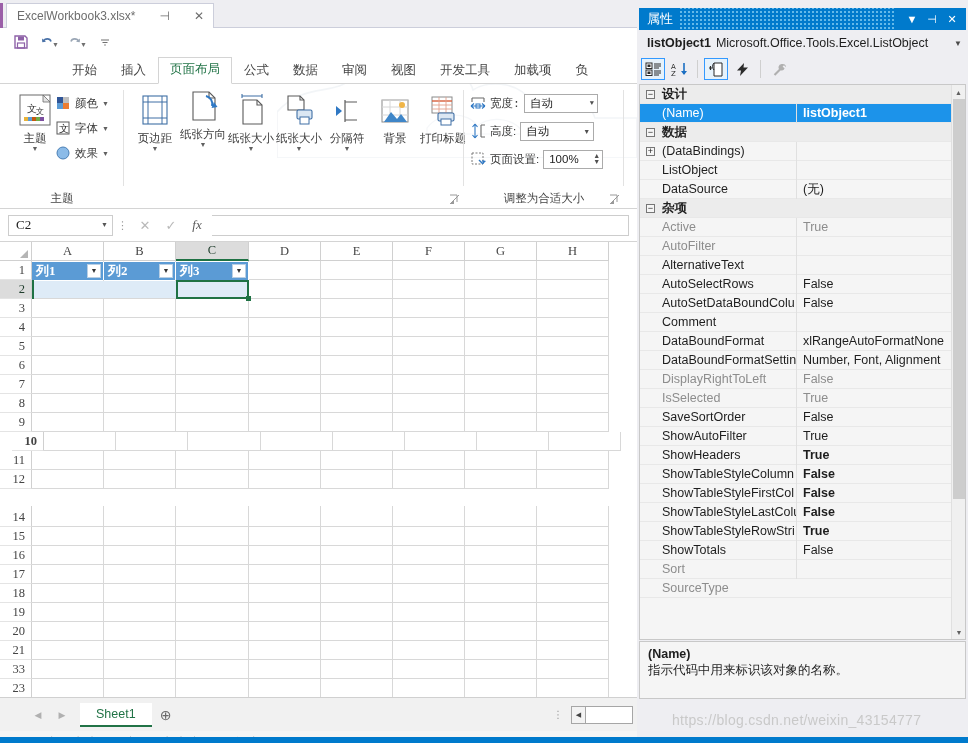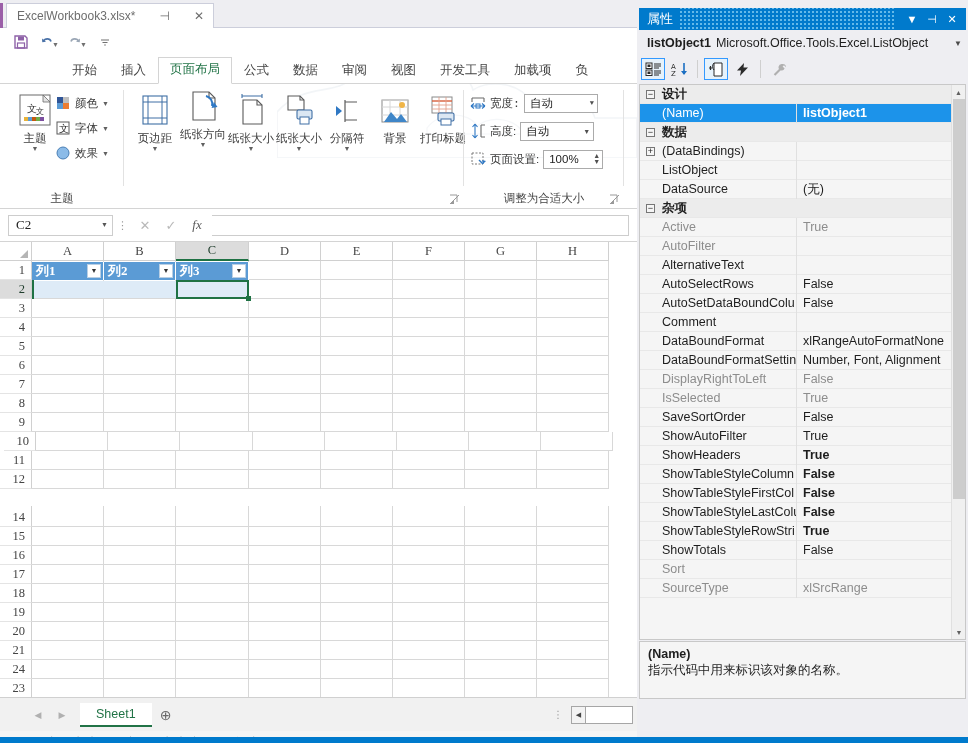--- a/index.html
+++ b/index.html
@@ -639,21 +639,21 @@
               <div class="rowhead">9</div>
               <div class="gcell" style="width:72px"></div>
               <div class="gcell" style="width:72px"></div>
               <div class="gcell" style="width:73px"></div>
               <div class="gcell" style="width:72px"></div>
               <div class="gcell" style="width:72px"></div>
               <div class="gcell" style="width:72px"></div>
               <div class="gcell" style="width:72px"></div>
               <div class="gcell" style="width:72px"></div>
             </div>
-            <div style="position:absolute;left:4px;top:190px;height:19px;display:flex;">
+            <div style="position:absolute;left:12px;top:190px;height:19px;display:flex;font-weight:bold;">
               <div class="rowhead">10</div>
               <div class="gcell" style="width:72px"></div>
               <div class="gcell" style="width:72px"></div>
               <div class="gcell" style="width:73px"></div>
               <div class="gcell" style="width:72px"></div>
               <div class="gcell" style="width:72px"></div>
               <div class="gcell" style="width:72px"></div>
               <div class="gcell" style="width:72px"></div>
               <div class="gcell" style="width:72px"></div>
             </div>
@@ -772,21 +772,21 @@
               <div class="gcell" style="width:72px"></div>
               <div class="gcell" style="width:72px"></div>
               <div class="gcell" style="width:73px"></div>
               <div class="gcell" style="width:72px"></div>
               <div class="gcell" style="width:72px"></div>
               <div class="gcell" style="width:72px"></div>
               <div class="gcell" style="width:72px"></div>
               <div class="gcell" style="width:72px"></div>
             </div>
             <div style="position:absolute;left:0;top:418px;height:19px;display:flex;">
-              <div class="rowhead">24</div>
+              <div class="rowhead">33</div>
               <div class="gcell" style="width:72px"></div>
               <div class="gcell" style="width:72px"></div>
               <div class="gcell" style="width:73px"></div>
               <div class="gcell" style="width:72px"></div>
               <div class="gcell" style="width:72px"></div>
               <div class="gcell" style="width:72px"></div>
               <div class="gcell" style="width:72px"></div>
               <div class="gcell" style="width:72px"></div>
             </div>
             <div style="position:absolute;left:0;top:437px;height:19px;display:flex;">
@@ -1040,30 +1040,30 @@
             <div class="pval">False</div>
           </div>
           <div class="prow dim">
             <div class="exp-spacer"></div>
             <div class="pname">Sort</div>
             <div class="pval"></div>
           </div>
           <div class="prow dim">
             <div class="exp-spacer"></div>
             <div class="pname">SourceType</div>
-            <div class="pval">xlSrcRange</div>
           </div>
         </div>
       <div class="pgrid-scroll">
         <div class="pgs-up">▲</div>
         <div class="pgs-thumb"></div>
         <div class="pgs-dn" style="position:absolute; bottom:0; left:0; width:14px;">▼</div>
       </div>
     </div>
 
     <div class="pw-desc">
       <div class="dtitle">(Name)</div>
       <div class="dtext">指示代码中用来标识该对象的名称。</div>
     </div>
   </div>
 
+  <div class="watermark">https://blog.csdn.net/weixin_43154777</div>
   <div class="vs-status"></div>
 </div>
 
 </body></html>

